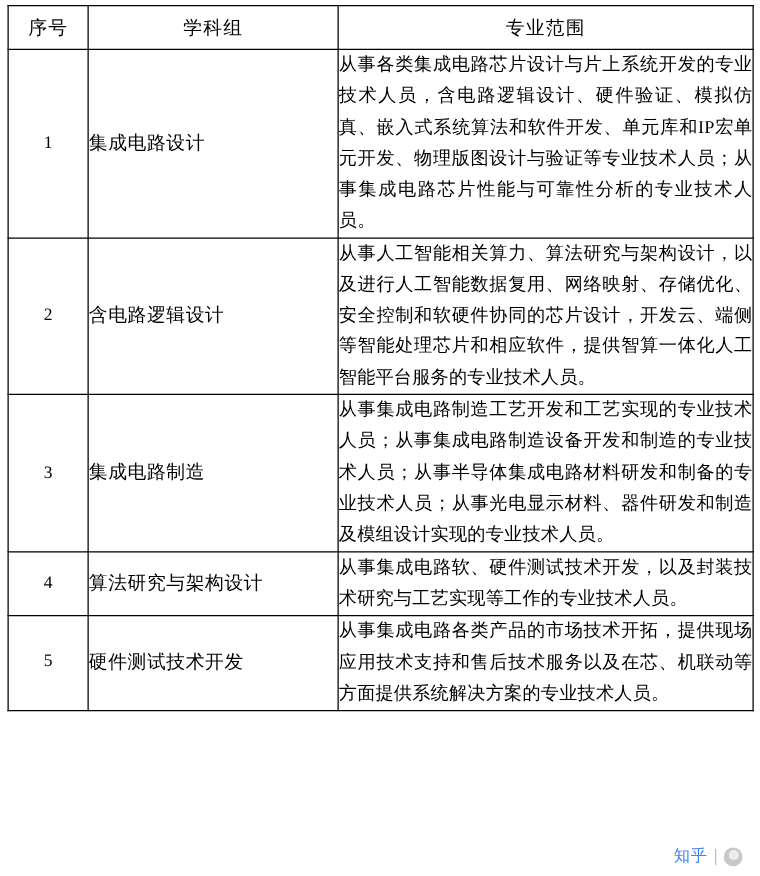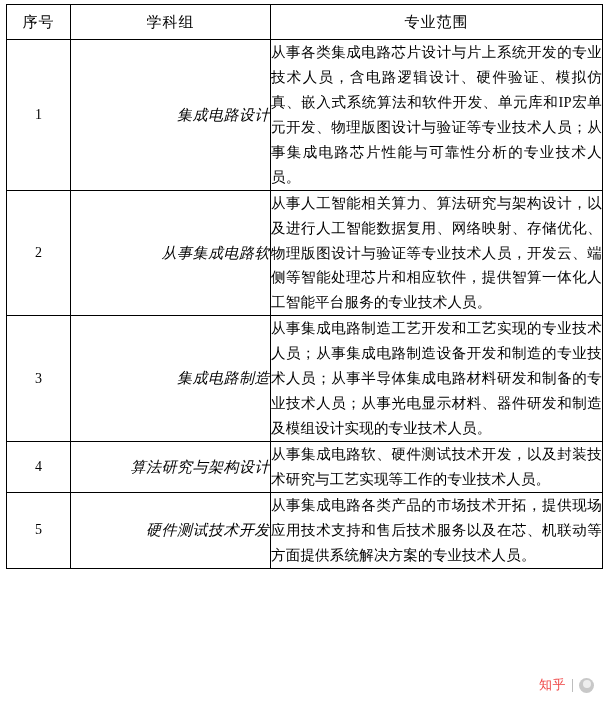--- a/index.html
+++ b/index.html
@@ -43,26 +43,25 @@
     font-weight: normal;
     height: 34px;
     letter-spacing: 1px;
   }
   .no-cell {
     text-align: center;
     font-size: 14px;
     height: 100%;
   }
   .group-cell {
-    text-align: right;
+    text-align: left;
     font-size: 15px;
     letter-spacing: 0.5px;
     line-height: 1.5;
     padding: 0 6px;
-    font-style: italic;
   }
   .scope-cell {
     font-size: 14.5px;
     line-height: 1.72;
     text-align: justify;
     text-justify: inter-ideograph;
     padding: 9px 10px 9px 10px;
     letter-spacing: 0.2px;
     margin-left: 28px;
   }
@@ -77,21 +76,21 @@
     justify-content: flex-end;
     padding-right: 14px;
     box-sizing: border-box;
     gap: 6px;
     color: #9a9a9a;
     font-family: "Liberation Sans", sans-serif;
     font-size: 13px;
   }
   .wm-logo {
     font-size: 13px;
-    color: #ef4444;
+    color: #3b82f6;
     letter-spacing: 0.5px;
   }
   .wm-sep {
     display: inline-block;
     width: 1px;
     height: 13px;
     background: #bdbdbd;
   }
   .wm-avatar {
     width: 15px;
@@ -131,22 +130,22 @@
       </tr>
     </thead>
     <tbody>
       <tr>
         <td class="no-cell">1</td>
         <td class="group-cell">集成电路设计</td>
         <td class="scope-cell">从事各类集成电路芯片设计与片上系统开发的专业技术人员，含电路逻辑设计、硬件验证、模拟仿真、嵌入式系统算法和软件开发、单元库和IP宏单元开发、物理版图设计与验证等专业技术人员；从事集成电路芯片性能与可靠性分析的专业技术人员。</td>
       </tr>
       <tr>
         <td class="no-cell">2</td>
-        <td class="group-cell">从事集成电路软</td>
-        <td class="scope-cell">从事人工智能相关算力、算法研究与架构设计，以及进行人工智能数据复用、网络映射、存储优化、物理版图设计与验证等专业技术人员，开发云、端侧等智能处理芯片和相应软件，提供智算一体化人工智能平台服务的专业技术人员。</td>
+        <td class="group-cell">含电路逻辑设计</td>
+        <td class="scope-cell">从事人工智能相关算力、算法研究与架构设计，以及进行人工智能数据复用、网络映射、存储优化、安全控制和软硬件协同的芯片设计，开发云、端侧等智能处理芯片和相应软件，提供智算一体化人工智能平台服务的专业技术人员。</td>
       </tr>
       <tr>
         <td class="no-cell">3</td>
         <td class="group-cell">集成电路制造</td>
         <td class="scope-cell">从事集成电路制造工艺开发和工艺实现的专业技术人员；从事集成电路制造设备开发和制造的专业技术人员；从事半导体集成电路材料研发和制备的专业技术人员；从事光电显示材料、器件研发和制造及模组设计实现的专业技术人员。</td>
       </tr>
       <tr>
         <td class="no-cell">4</td>
         <td class="group-cell">算法研究与架构设计</td>
         <td class="scope-cell">从事集成电路软、硬件测试技术开发，以及封装技术研究与工艺实现等工作的专业技术人员。</td>

